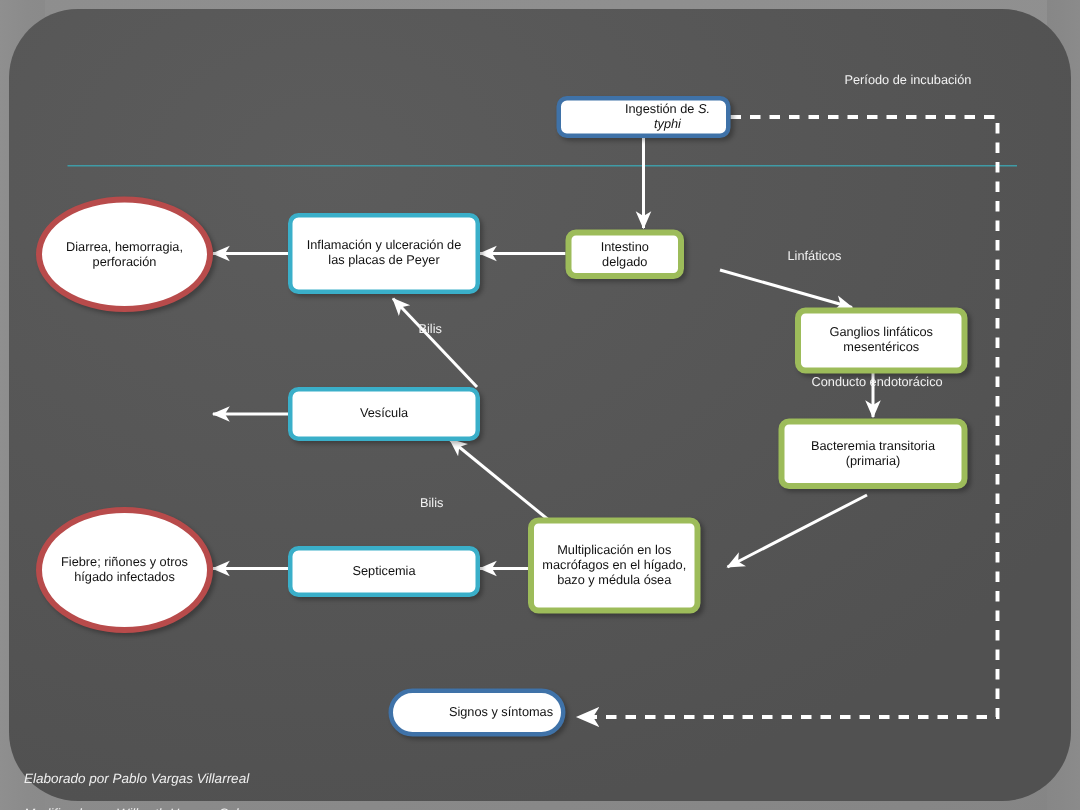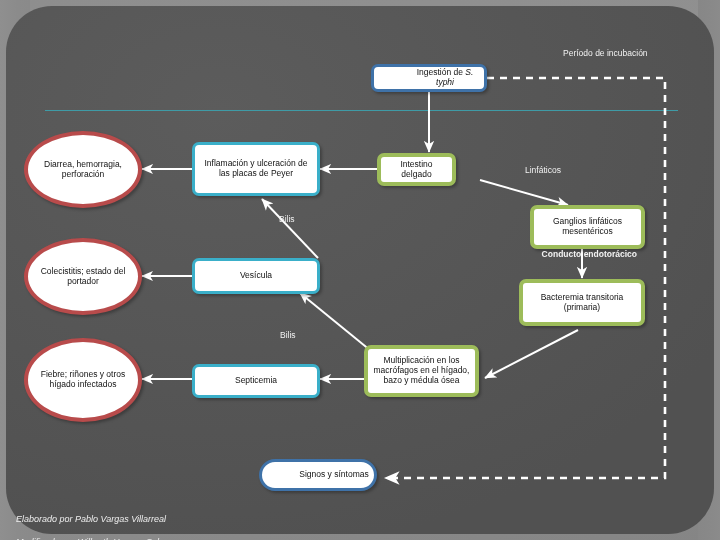--- a/index.html
+++ b/index.html
@@ -159,49 +159,46 @@
   </div>
 
   <div class="node rect green shadowed" style="left:519px; top:279px; width:126px; height:47px;">
     <span>Bacteremia transitoria (primaria)</span>
   </div>
 
   <div class="node rect green shadowed" style="left:530px; top:205px; width:115px; height:44px;">
     <span>Ganglios linfáticos mesentéricos</span>
   </div>
 
-  <div class="node rect green shadowed" style="left:364px; top:345px; width:115px; height:52px;align-items:center;">
+  <div class="node rect green shadowed" style="left:352px; top:345px; width:115px; height:64px;align-items:center;">
     <span>Multiplicación en los macrófagos en el hígado, bazo y médula ósea</span>
   </div>
 
   <div class="node rect teal shadowed" style="left:192px; top:258px; width:128px; height:36px;">
     <span>Vesícula</span>
   </div>
 
-  <div class="node ellipse shadowed" style="left:24px; top:238px; width:118px; height:77px;">
-    <span>Colecistitis; estado del portador</span>
-  </div>
 
   <div class="node rect teal shadowed" style="left:192px; top:364px; width:128px; height:34px;">
     <span>Septicemia</span>
   </div>
 
   <div class="node ellipse shadowed" style="left:24px; top:338px; width:118px; height:84px;">
     <span>Fiebre; riñones y otros hígado infectados</span>
   </div>
 
   <div class="node rect blue shadowed" style="left:259px; top:459px; width:118px; height:32px;border-radius:16px;">
     <span>Signos y síntomas</span>
   </div>
 
   <div class="label" style="left:563px; top:48px;">Período de incubación</div>
 
   <div class="label" style="left:525px; top:165px;">Linfáticos</div>
 
-  <div class="label" style="left:541px; top:250px; width:96px; text-align:right; white-space:normal; line-height:1.15;font-weight:bold;">Conducto endotorácico</div>
+  <div class="label" style="left:541px; top:250px; width:96px; text-align:left; white-space:normal; line-height:1.15;">Conducto endotorácico</div>
 
   <div class="label" style="left:279px; top:214px;">Bilis</div>
 
   <div class="label" style="left:280px; top:330px;">Bilis</div>
 
   <div class="footer" style="left:16px; top:503px;">
     <div>Elaborado por Pablo Vargas Villarreal</div>
     <div>Modificado por Wilberth Herrera Solano</div>
   </div>
 </div>

